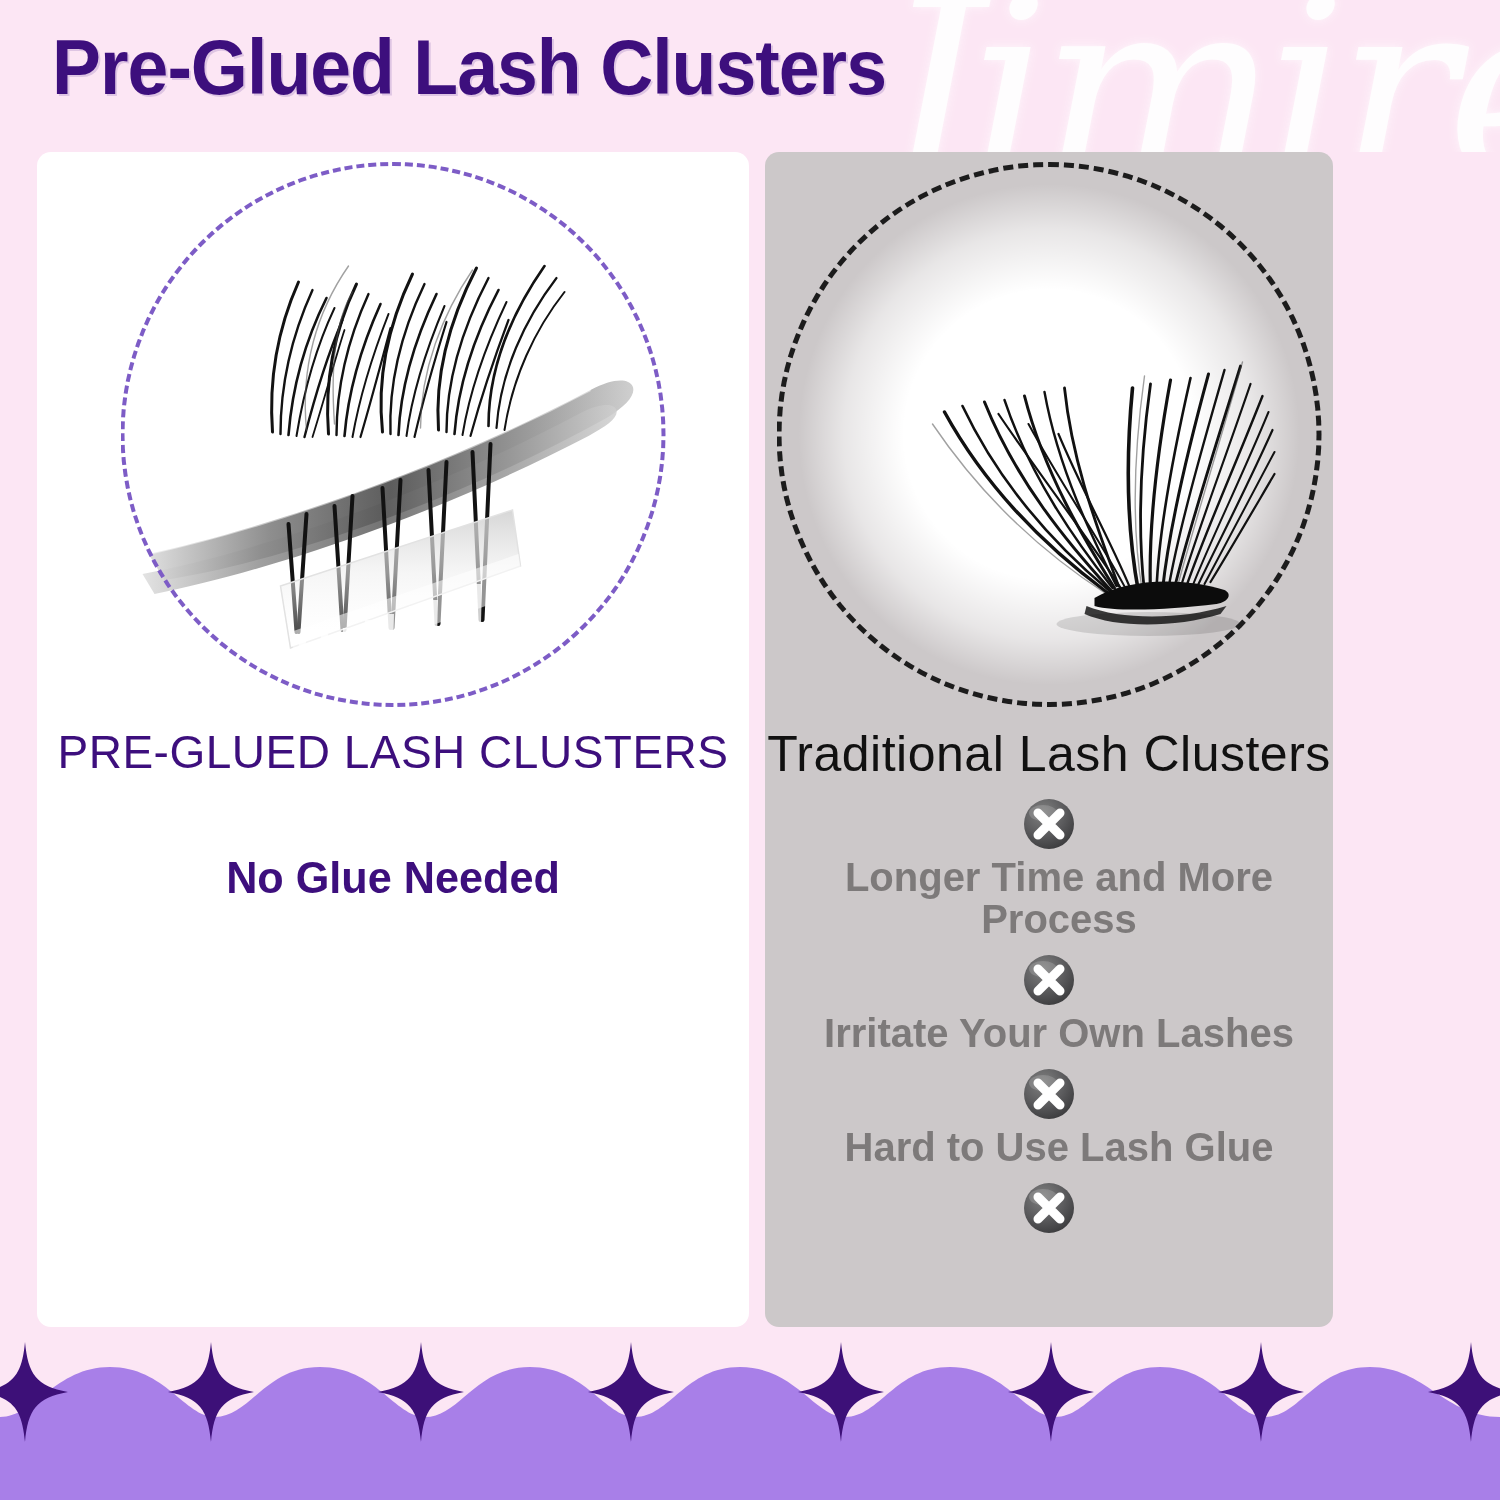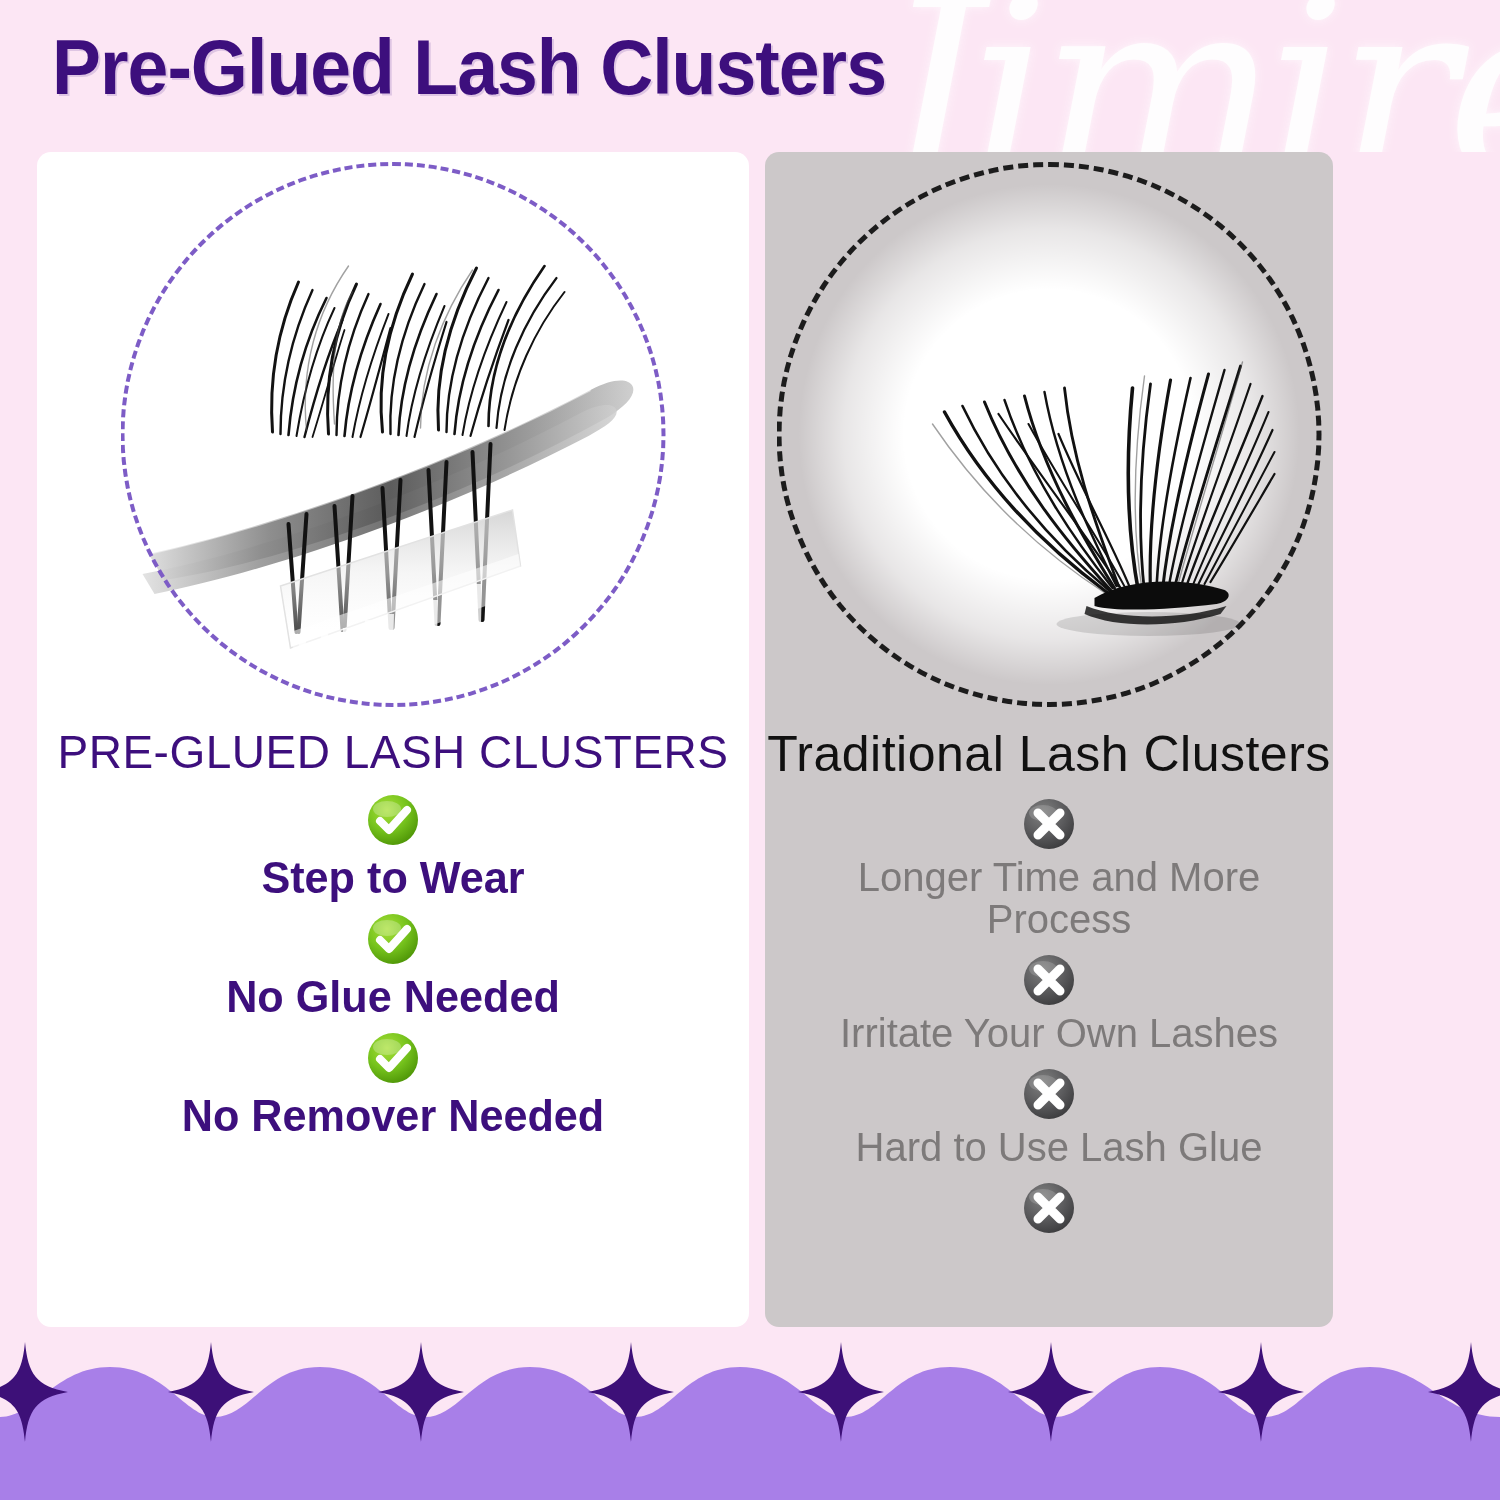--- a/index.html
+++ b/index.html
@@ -128,21 +128,21 @@
     line-height: 1.05;
   }
   .item-label.pos {
     font-family: "Liberation Sans Narrow", "Liberation Sans", sans-serif;
     font-weight: bold;
     font-size: 45px;
     color: #3d0f7d;
     transform: scaleX(0.96);
   }
   .item-label.neg {
-    font-weight: normal;
+    font-weight: bold;
     font-size: 40px;
     color: #7d7a7a;
     padding-left: 20px;
   }
   .row.pos { margin-top: 10px; }
   .row.neg { margin-top: 12px; }
   .row.pos .item-label { margin-top: 6px; }
   .row.neg .item-label { margin-top: 4px; }
 
   
@@ -252,54 +252,31 @@
           <path d="M358 422 L356 500"></path>
         </g>
         <path d="M170 470 L398 392 L404 430 L176 512 Z" fill="#ffffff" opacity="0.55"></path>
       </svg>
       <div class="dash-ring purple"></div>
     </div>
 
     <div class="list">
       <div class="list-heading pos">PRE-GLUED LASH CLUSTERS</div>
 
-      <div class="row pos">
-        <svg class="icon-badge" viewBox="0 0 56 56">
-          <defs>
-            <radialGradient id="grn1" cx="38%" cy="30%" r="75%">
-              <stop offset="0%" stop-color="#a8e038"></stop>
-              <stop offset="55%" stop-color="#76c31d"></stop>
-              <stop offset="100%" stop-color="#4d9406"></stop>
-            </radialGradient>
-          </defs>
-          <circle cx="28" cy="28" r="25" fill="url(#grn1)"></circle>
-          <ellipse cx="22" cy="17" rx="14" ry="8" fill="#ffffff" opacity="0.25"></ellipse>
-          <path d="M15 29 L24 38 L42 18" stroke="#ffffff" stroke-width="8" fill="none" stroke-linecap="round" stroke-linejoin="round"></path>
-        </svg>
-        <span class="item-label pos">Step to Wear</span>
-      </div>
 
 
       <div class="row pos">
         <svg class="icon-badge" viewBox="0 0 56 56">
           <circle cx="28" cy="28" r="25" fill="url(#grn1)"></circle>
           <ellipse cx="22" cy="17" rx="14" ry="8" fill="#ffffff" opacity="0.25"></ellipse>
           <path d="M15 29 L24 38 L42 18" stroke="#ffffff" stroke-width="8" fill="none" stroke-linecap="round" stroke-linejoin="round"></path>
         </svg>
         <span class="item-label pos">No Glue Needed</span>
       </div>
 
-      <div class="row pos">
-        <svg class="icon-badge" viewBox="0 0 56 56">
-          <circle cx="28" cy="28" r="25" fill="url(#grn1)"></circle>
-          <ellipse cx="22" cy="17" rx="14" ry="8" fill="#ffffff" opacity="0.25"></ellipse>
-          <path d="M15 29 L24 38 L42 18" stroke="#ffffff" stroke-width="8" fill="none" stroke-linecap="round" stroke-linejoin="round"></path>
-        </svg>
-        <span class="item-label pos">No Remover Needed</span>
-      </div>
     </div>
   </div>
 
   <div class="card card-right">
 
     <div class="media">
       <div class="glow"></div>
       <svg class="photo" viewBox="0 0 545 545">
         <g stroke="#111111" fill="none" stroke-linecap="round">
           <path d="M330 430 C276 390 212 330 168 250" stroke-width="3.4"></path>

